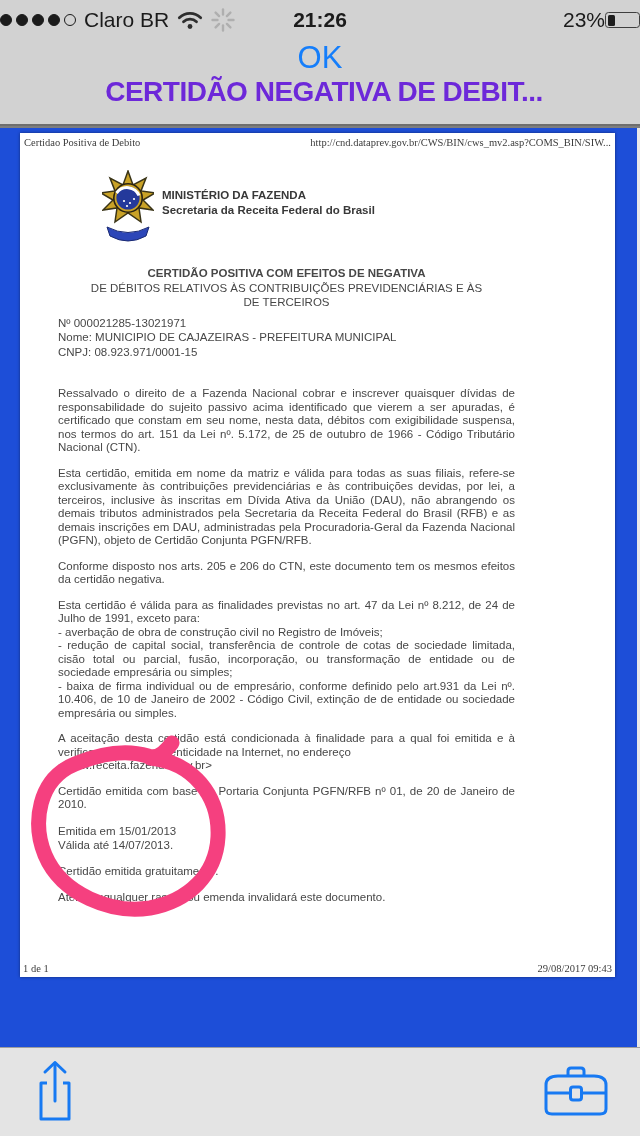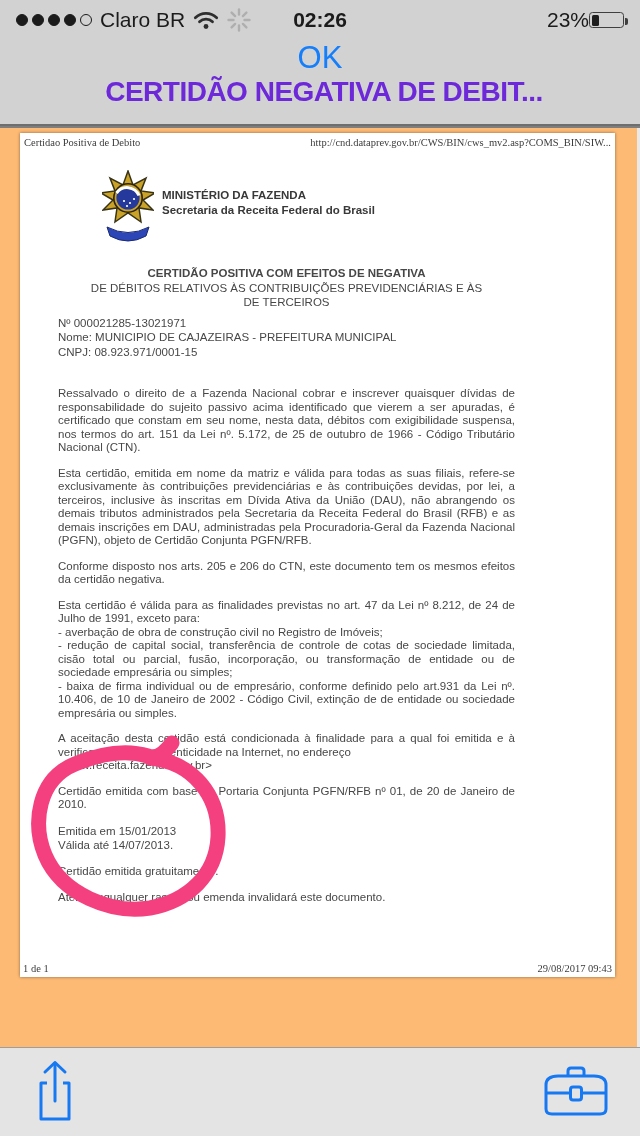--- a/index.html
+++ b/index.html
@@ -1,21 +1,21 @@
 <!DOCTYPE html>
 <html><head>
 <meta charset="utf-8">
 <style>
   * { margin:0; padding:0; box-sizing:border-box; }
   html,body { width:640px; height:1136px; overflow:hidden; background:#7E7E7E;
               font-family:"Liberation Sans", sans-serif; }
 
   
   .status-bar { position:absolute; top:0; left:0; width:640px; height:40px;
-                background:#D2D2D2; display:flex; align-items:center; padding:0 16px;
+                background:#D2D2D2; display:flex; align-items:center; padding:0 0;
                 color:#1B1B1B; font-size:21px; }
   .sig-dots { display:flex; gap:4px; align-items:center; margin-right:8px; }
   .dot { width:12px; height:12px; border-radius:50%; border:1.5px solid #1B1B1B; }
   .dot.filled { background:#1B1B1B; }
   .carrier { margin-right:8px; }
   .wifi { margin-right:8px; display:flex; }
   .spinner { display:flex; }
   .sb-time { position:absolute; left:0; right:0; text-align:center; font-weight:600; }
   .sb-right { margin-left:auto; display:flex; align-items:center; gap:0; }
   .battery { width:35px; height:16px; border:1.5px solid #3F3F3F; border-radius:3.5px;
@@ -29,21 +29,21 @@
   .nav-bar { position:absolute; top:40px; left:0; width:640px; height:86px;
              background:#D2D2D2; border-bottom:2px solid #6E6E6E;
              display:flex; align-items:center; padding:0 16px;flex-direction:column; }
   .ok-btn { color:#157EFB; font-size:31px; background:none; border:none;
             font-family:"Liberation Sans", sans-serif; cursor:pointer; }
   .nav-title { flex:1; margin-left:8px; font-size:28px; font-weight:700; color:#6d28d9;
                white-space:nowrap; overflow:hidden; letter-spacing:-0.5px; }
 
   
   .viewer { position:absolute; top:128px; left:0; width:640px; height:919px;
-            background:#fdba74; }
+            background:#1d4ed8; }
   .scroll-strip { position:absolute; top:0; right:0; width:3px; height:100%;
                   background:#E9E9E9; }
 
   
   .page { position:absolute; left:20px; top:5px; width:595px; height:844px;
           background:#FFFFFF; box-shadow:0 0 3px rgba(0,0,0,.45); color:#474747; }
   .pg-header { position:absolute; top:4px; left:4px; right:4px; display:flex;
                justify-content:space-between; font-family:"Liberation Serif", serif;
                font-size:10.5px; color:#3C3C3C; }
   .logo-row { position:absolute; top:37px; left:82px; display:flex; }
@@ -98,21 +98,21 @@
       <line x1="12" y1="1.5" x2="12" y2="6.5"></line>
       <line x1="12" y1="17.5" x2="12" y2="22.5"></line>
       <line x1="1.5" y1="12" x2="6.5" y2="12"></line>
       <line x1="17.5" y1="12" x2="22.5" y2="12"></line>
       <line x1="4.6" y1="4.6" x2="8.1" y2="8.1"></line>
       <line x1="15.9" y1="15.9" x2="19.4" y2="19.4"></line>
       <line x1="4.6" y1="19.4" x2="8.1" y2="15.9"></line>
       <line x1="15.9" y1="8.1" x2="19.4" y2="4.6"></line>
     </svg>
   </span>
-  <span class="sb-time">02:26</span>
+  <span class="sb-time">21:26</span>
   <div class="sb-right">
     <span>23%</span>
     <span class="battery">
       <span class="fill"></span>
         <span class="nub"></span>
     </span>
   </div>
 </div>
 
 <div class="nav-bar">

